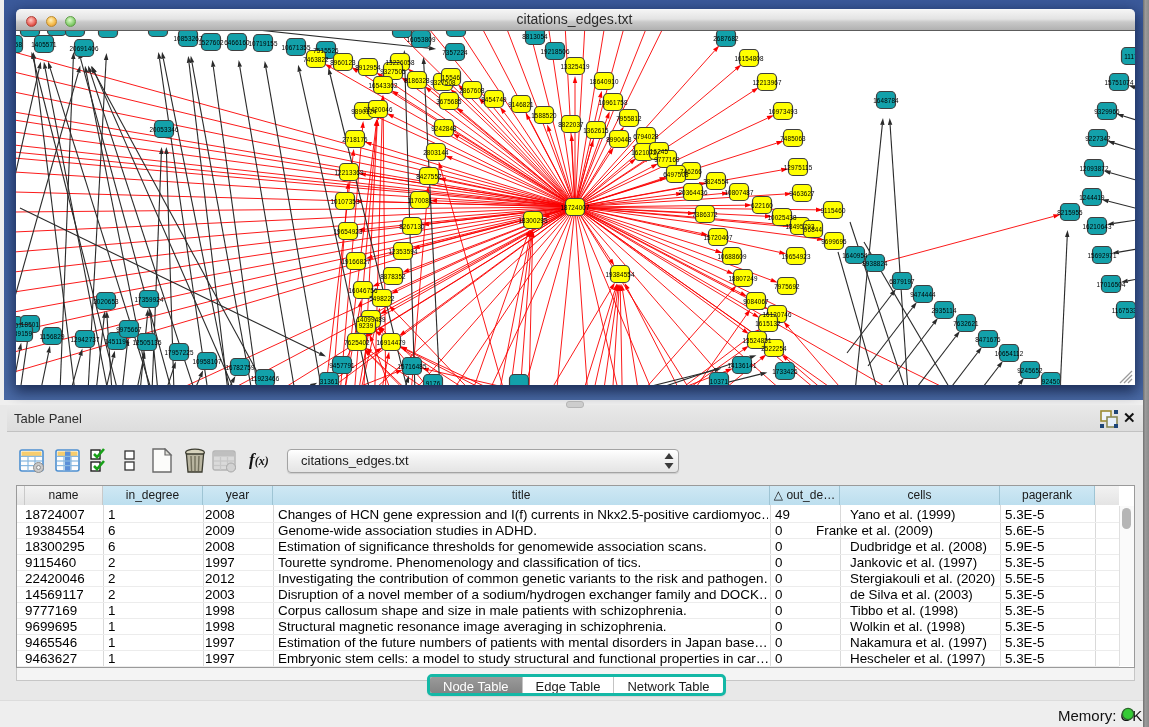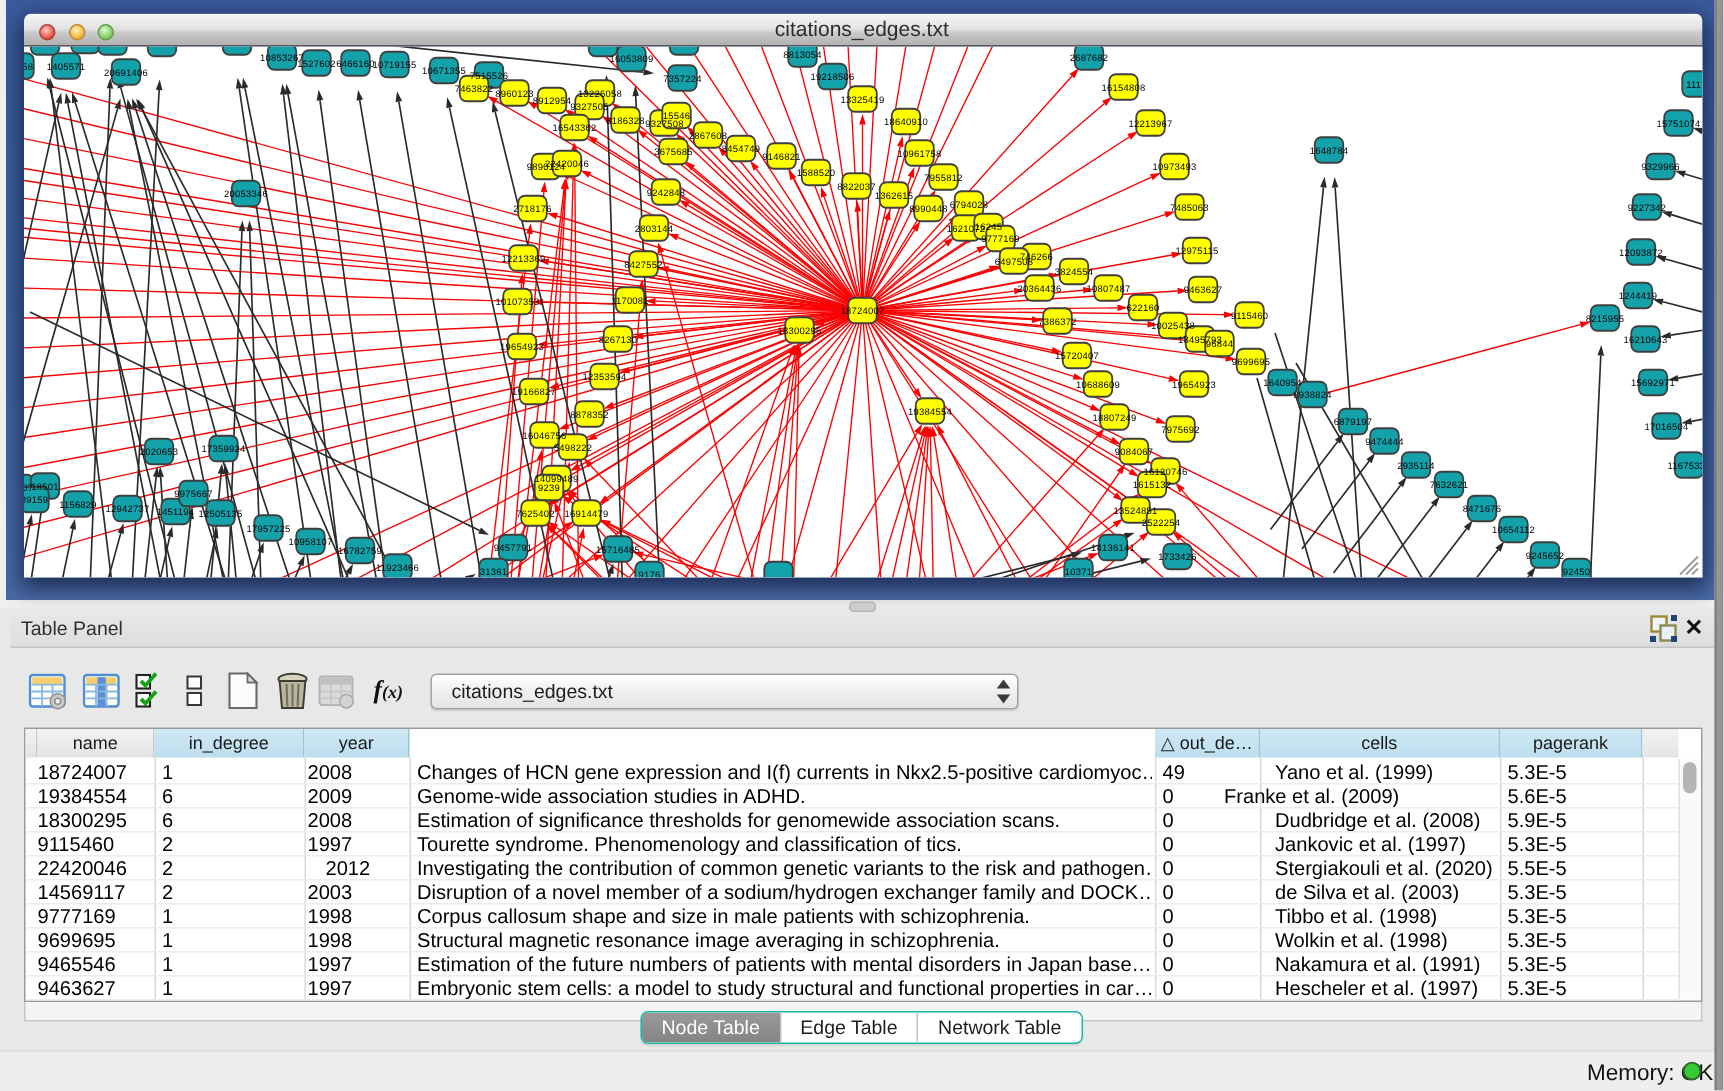--- a/index.html
+++ b/index.html
@@ -30,21 +30,21 @@
 #tbl{left:16px;top:485px;width:1119px;height:183px;background:#fff;border:1px solid #9a9a9a}
 .th{top:486px;height:19px;background:linear-gradient(180deg,#cfe8f4,#bcdeee);border-right:1px solid #9ec4d4;font-size:12px;color:#1a1a1a;text-align:center;line-height:19px}
 .thg{background:linear-gradient(180deg,#f2f2f2,#e4e4e4);border-right:1px solid #c9c9c9}
 .vline{top:505px;width:1px;height:161px;background:#d9d9d9}
 .trow{position:absolute;left:17px;height:16px;width:1102px;border-bottom:1px solid #ececec;font-size:13.4px;color:#000}
 .trow span{position:absolute;top:0px;white-space:pre;overflow:hidden}
 #vscroll{left:1119px;top:506px;width:15px;height:160px;background:#fafafa;border-left:1px solid #e0e0e0}
 #vthumb{left:1122px;top:508px;width:9px;height:21px;border-radius:5px;background:#b5b5b5}
 #hscroll{left:16px;top:668px;width:1119px;height:13px;background:#f4f4f4;border:1px solid #c6c6c6;border-top:none}
 
-#segs{left:427px;top:674px;height:22px;border:1px solid #14b8a6;border-radius:5px;background:#fff;box-shadow:0 1px 1px rgba(0,0,0,.08);display:flex;overflow:hidden}
+#segs{left:427px;top:674px;height:22px;border:3px solid #14b8a6;border-radius:5px;background:#fff;box-shadow:0 1px 1px rgba(0,0,0,.08);display:flex;overflow:hidden}
 .seg{font-size:13px;line-height:20px;padding:0 13px;color:#1c1c1c}
 .seg.sel{background:linear-gradient(180deg,#9a9a9a,#848484);color:#fff}
 .seg+.seg{border-left:1px solid #c4c4c4}
 
 #bstrip{left:0;top:700px;width:1143px;height:27px;background:#eeeeee;border-top:1px solid #dcdcdc}
 #mem{left:1058px;top:707px;font-size:15px;color:#111}
 
 #redge{left:1143px;top:0;width:6px;height:727px;background:linear-gradient(90deg,#6f6f6f,#9b9b9b 40%,#8a8a8a)}
 #ledge{left:0;top:0;width:4px;height:405px;background:#efefef}
 </style></head><body>
@@ -873,20 +873,21 @@
   <svg class="abs" style="left:662px;top:452px" width="14" height="18" viewBox="0 0 14 18">
     <path d="M7 1 L11.5 7 L2.5 7 Z" fill="#3a3a3a"></path>
       <path d="M7 17 L11.5 11 L2.5 11 Z" fill="#3a3a3a"></path>
   </svg>
 
   <div class="abs" id="tbl"></div>
   <div class="abs th thg" style="left:17px;width:8px"></div>
   <div class="abs th thg" style="left:25px;width:78px">name</div>
   <div class="abs th" style="left:103px;width:100px">in_degree</div>
   <div class="abs th" style="left:203px;width:70px">year</div>
+  <div class="abs th" style="left:273px;width:497px">title</div>
   <div class="abs th" style="left:770px;width:70px">△ out_de…</div>
   <div class="abs th" style="left:840px;width:160px">cells</div>
   <div class="abs th" style="left:1000px;width:95px">pagerank</div>
   <div class="abs th thg" style="left:1095px;width:24px;border-right:none"></div>
   <div class="abs vline" style="left:103px"></div>
   <div class="abs vline" style="left:203px"></div>
   <div class="abs vline" style="left:273px"></div>
   <div class="abs vline" style="left:770px"></div>
   <div class="abs vline" style="left:840px"></div>
   <div class="abs vline" style="left:1000px"></div>
@@ -923,21 +924,21 @@
       <span style="left:91px">2</span>
       <span style="left:188px">1997</span>
       <span style="left:261px;width:490px">Tourette syndrome. Phenomenology and classification of tics.</span>
       <span style="left:758px">0</span>
       <span style="left:833px;width:146px">Jankovic et al. (1997)</span>
       <span style="left:988px">5.3E-5</span>
     </div>
 <div class="trow" style="top:571px">
       <span style="left:8px">22420046</span>
       <span style="left:91px">2</span>
-      <span style="left:200px">2012</span>
+      <span style="left:188px">2012</span>
       <span style="left:261px;width:490px">Investigating the contribution of common genetic variants to the risk and pathogen…</span>
       <span style="left:758px">0</span>
       <span style="left:833px;width:146px">Stergiakouli et al. (2020)</span>
       <span style="left:988px">5.5E-5</span>
     </div>
 <div class="trow" style="top:587px">
       <span style="left:8px">14569117</span>
       <span style="left:91px">2</span>
       <span style="left:188px">2003</span>
       <span style="left:261px;width:490px">Disruption of a novel member of a sodium/hydrogen exchanger family and DOCK…</span>
@@ -962,21 +963,21 @@
       <span style="left:758px">0</span>
       <span style="left:833px;width:146px">Wolkin et al. (1998)</span>
       <span style="left:988px">5.3E-5</span>
     </div>
 <div class="trow" style="top:635px">
       <span style="left:8px">9465546</span>
       <span style="left:91px">1</span>
       <span style="left:188px">1997</span>
       <span style="left:261px;width:490px">Estimation of the future numbers of patients with mental disorders in Japan base…</span>
       <span style="left:758px">0</span>
-      <span style="left:833px;width:146px">Nakamura et al. (1991)</span>
+      <span style="left:833px;width:146px">Nakamura et al. (1997)</span>
       <span style="left:988px">5.3E-5</span>
     </div>
 <div class="trow" style="top:651px">
       <span style="left:8px">9463627</span>
       <span style="left:91px">1</span>
       <span style="left:188px">1997</span>
       <span style="left:261px;width:490px">Embryonic stem cells: a model to study structural and functional properties in car…</span>
       <span style="left:758px">0</span>
       <span style="left:833px;width:146px">Hescheler et al. (1997)</span>
       <span style="left:988px">5.3E-5</span>

